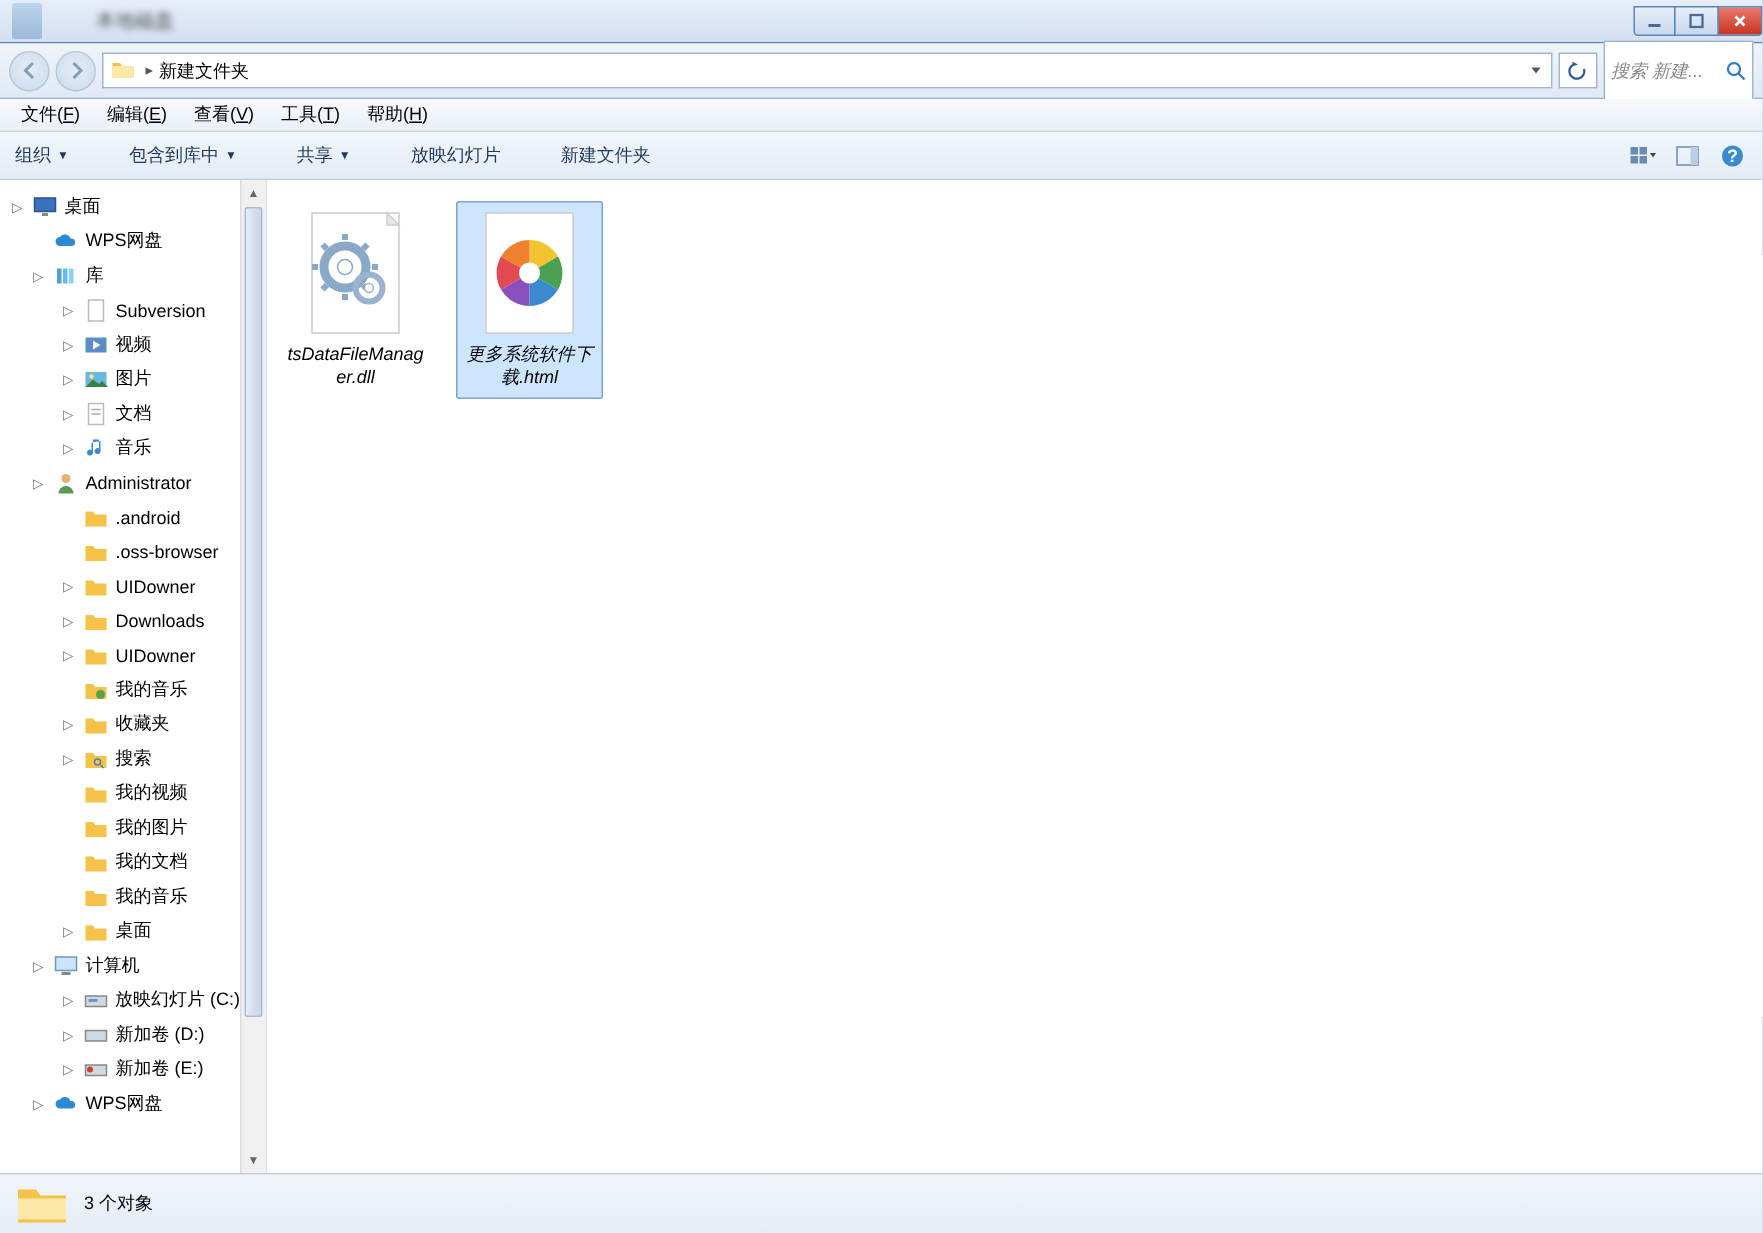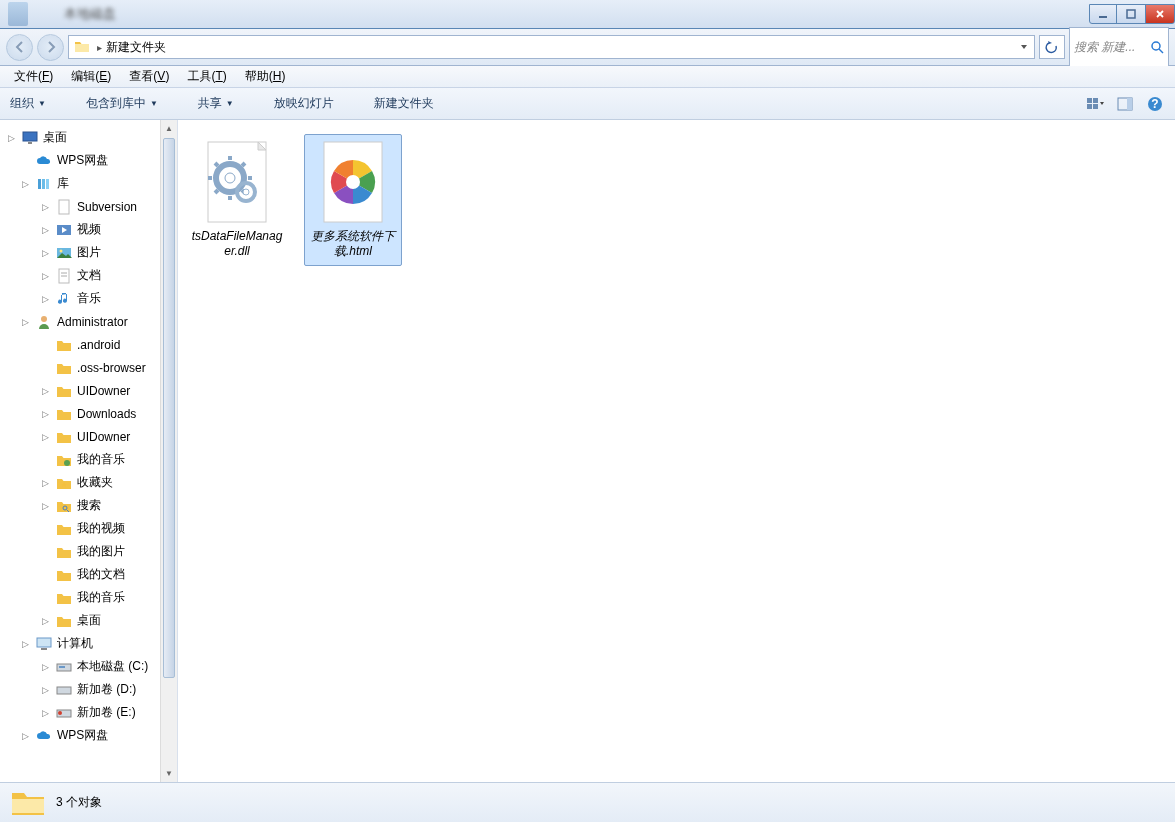--- a/index.html
+++ b/index.html
@@ -414,21 +414,21 @@
             <span>计算机</span>
           </div>
         <div class="node lvl2">
             <span class="exp">▷</span>
             <span class="ic">
               <svg width="16" height="12" viewBox="0 0 16 12">
                 <rect x="1" y="3" width="14" height="7" fill="#d0d8e0" stroke="#888"></rect>
                 <rect x="3" y="5" width="6" height="2" fill="#6a98c8"></rect>
               </svg>
             </span>
-            <span>本地磁盘 (C:)</span>
+            <span>放映幻灯片 (C:)</span>
           </div>
         <div class="node lvl2">
             <span class="exp">▷</span>
             <span class="ic">
               <svg width="16" height="12" viewBox="0 0 16 12">
                 <rect x="1" y="3" width="14" height="7" fill="#d0d8e0" stroke="#888"></rect>
               </svg>
             </span>
             <span>新加卷 (D:)</span>
           </div>

